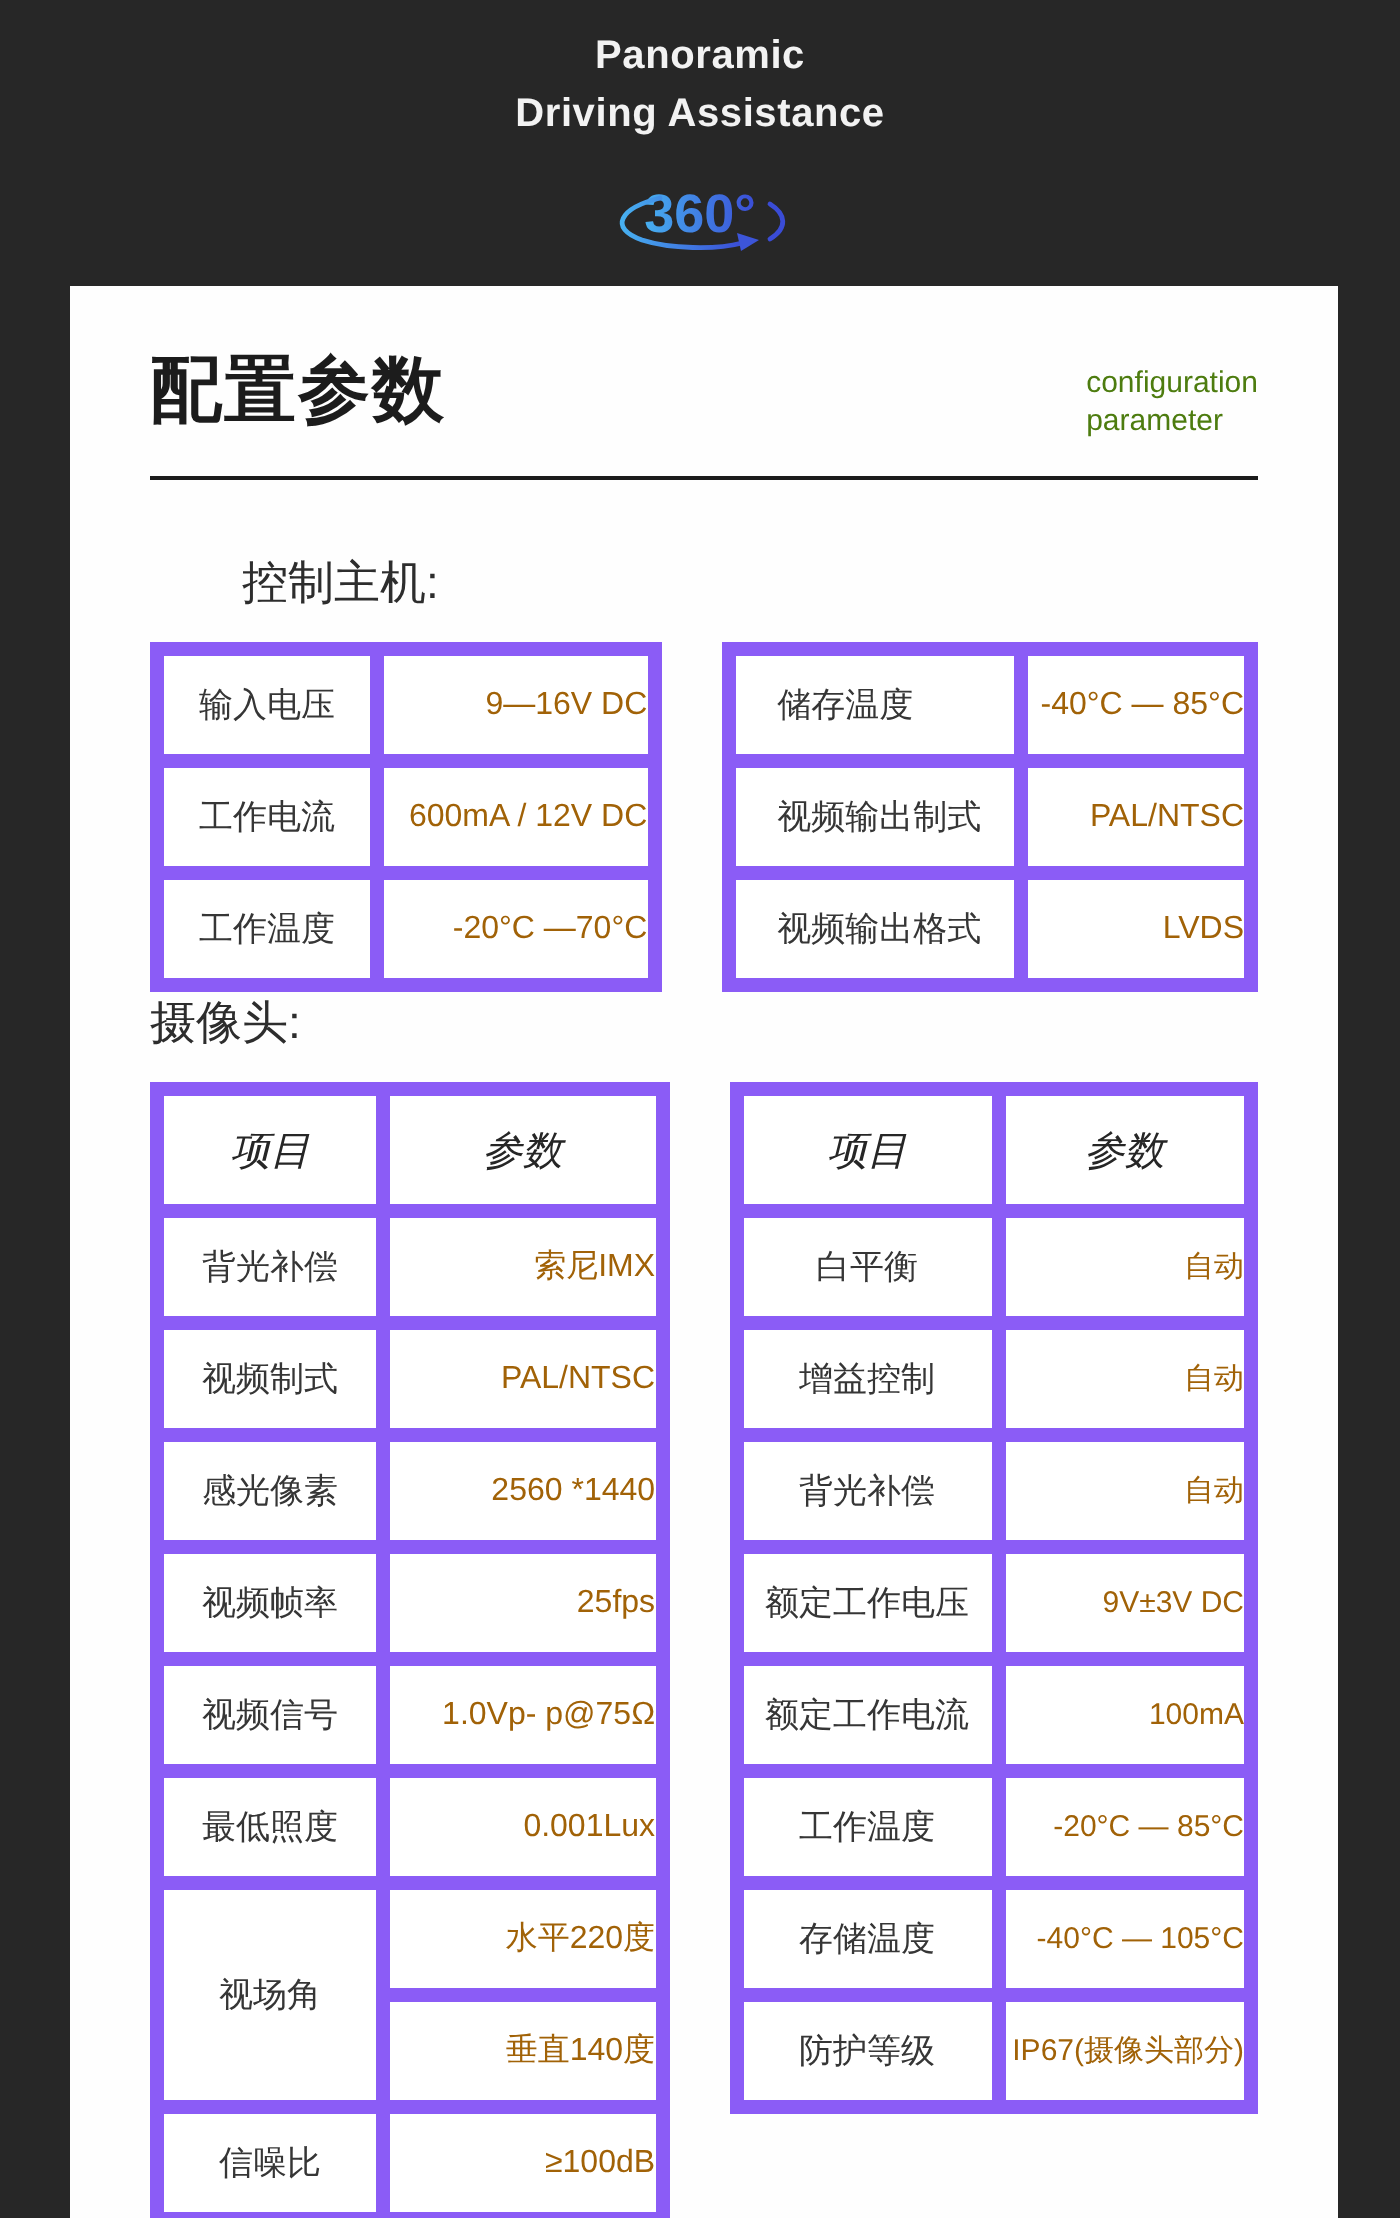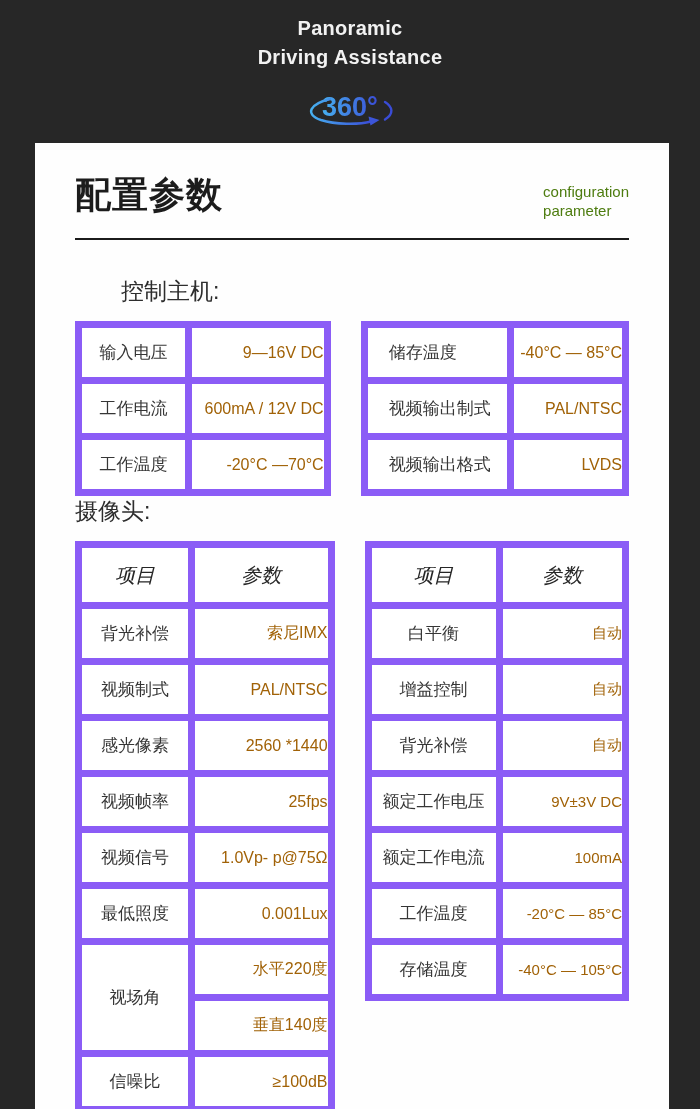--- a/index.html
+++ b/index.html
@@ -229,18 +229,22 @@
             <td class="val">100mA</td>
           </tr>
           <tr>
             <td class="lbl">工作温度</td>
             <td class="val">-20°C — 85°C</td>
           </tr>
           <tr>
             <td class="lbl">存储温度</td>
             <td class="val">-40°C — 105°C</td>
           </tr>
+          <tr>
+            <td class="lbl">防护等级</td>
+            <td class="val">IP67(摄像头部分)</td>
+          </tr>
         </tbody>
       </table>
     </div>
 
   </div>
 </div>
 
 </body></html>

